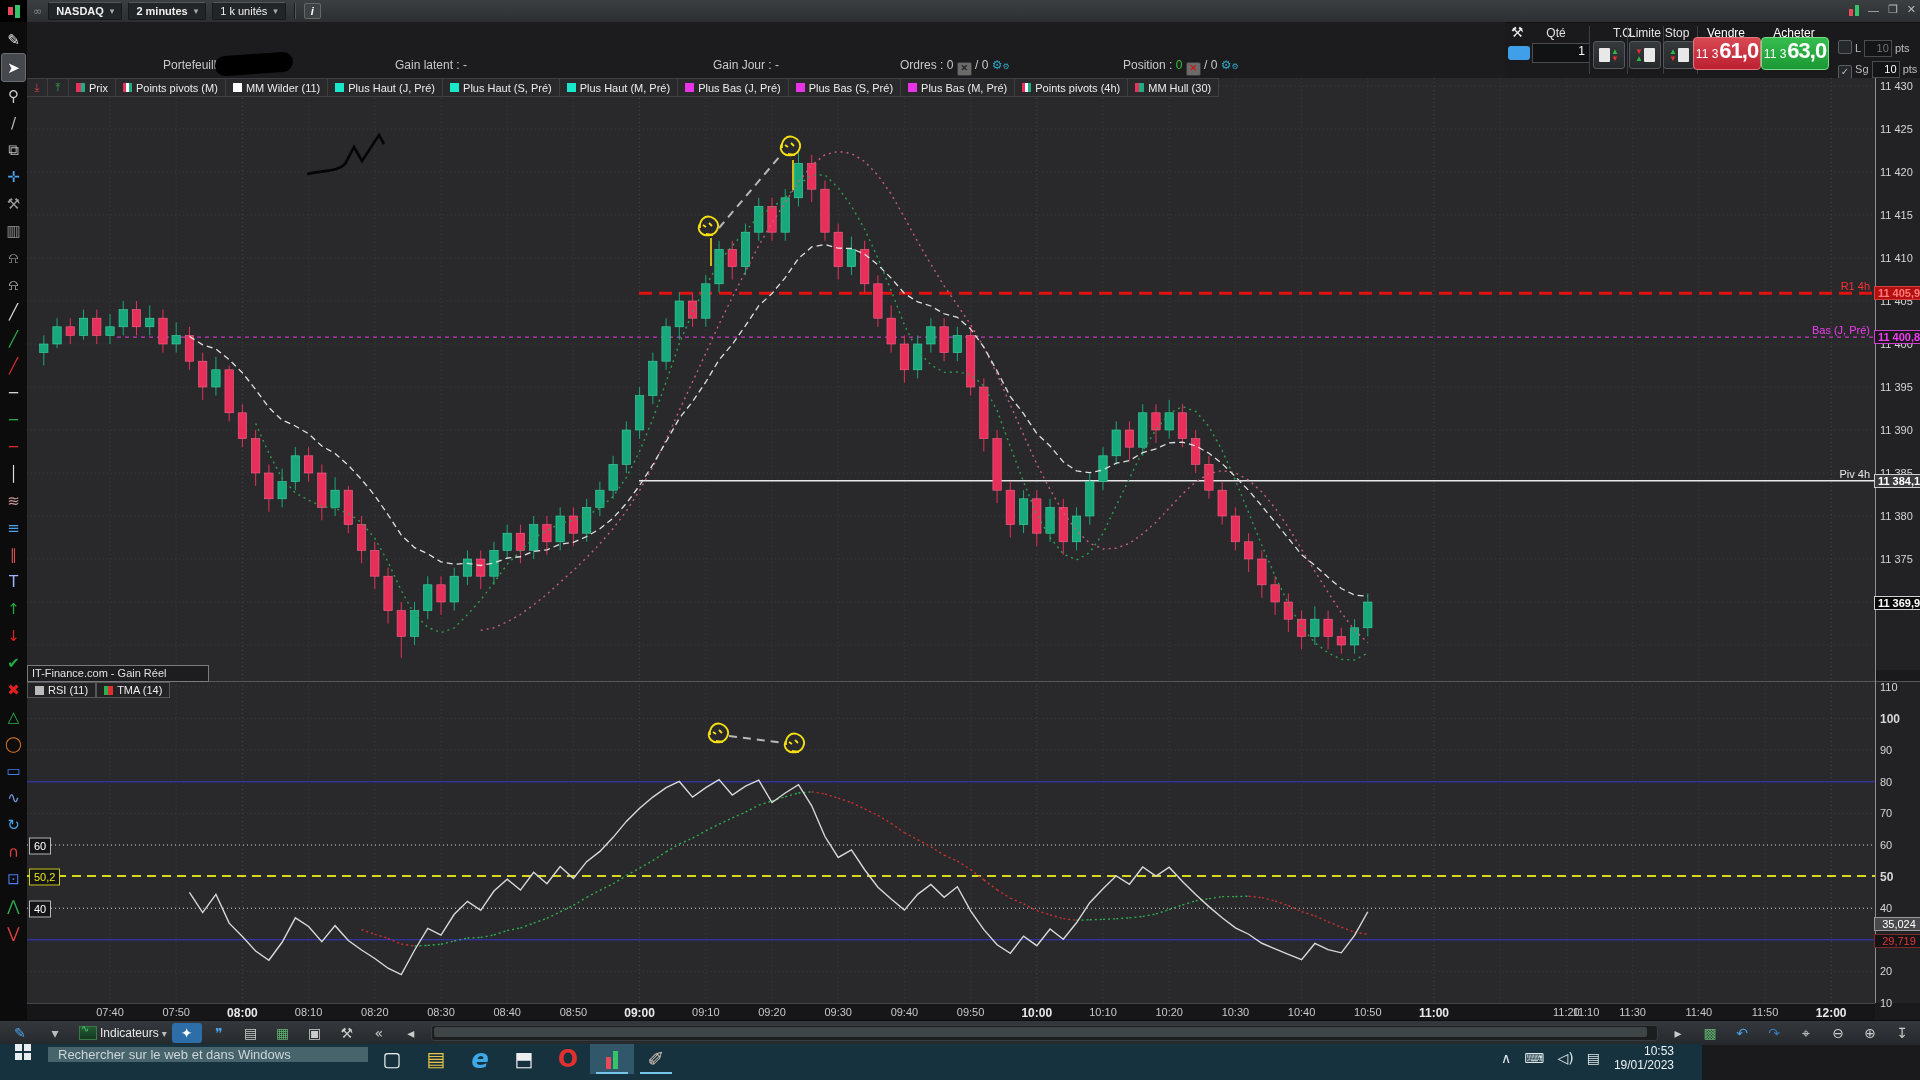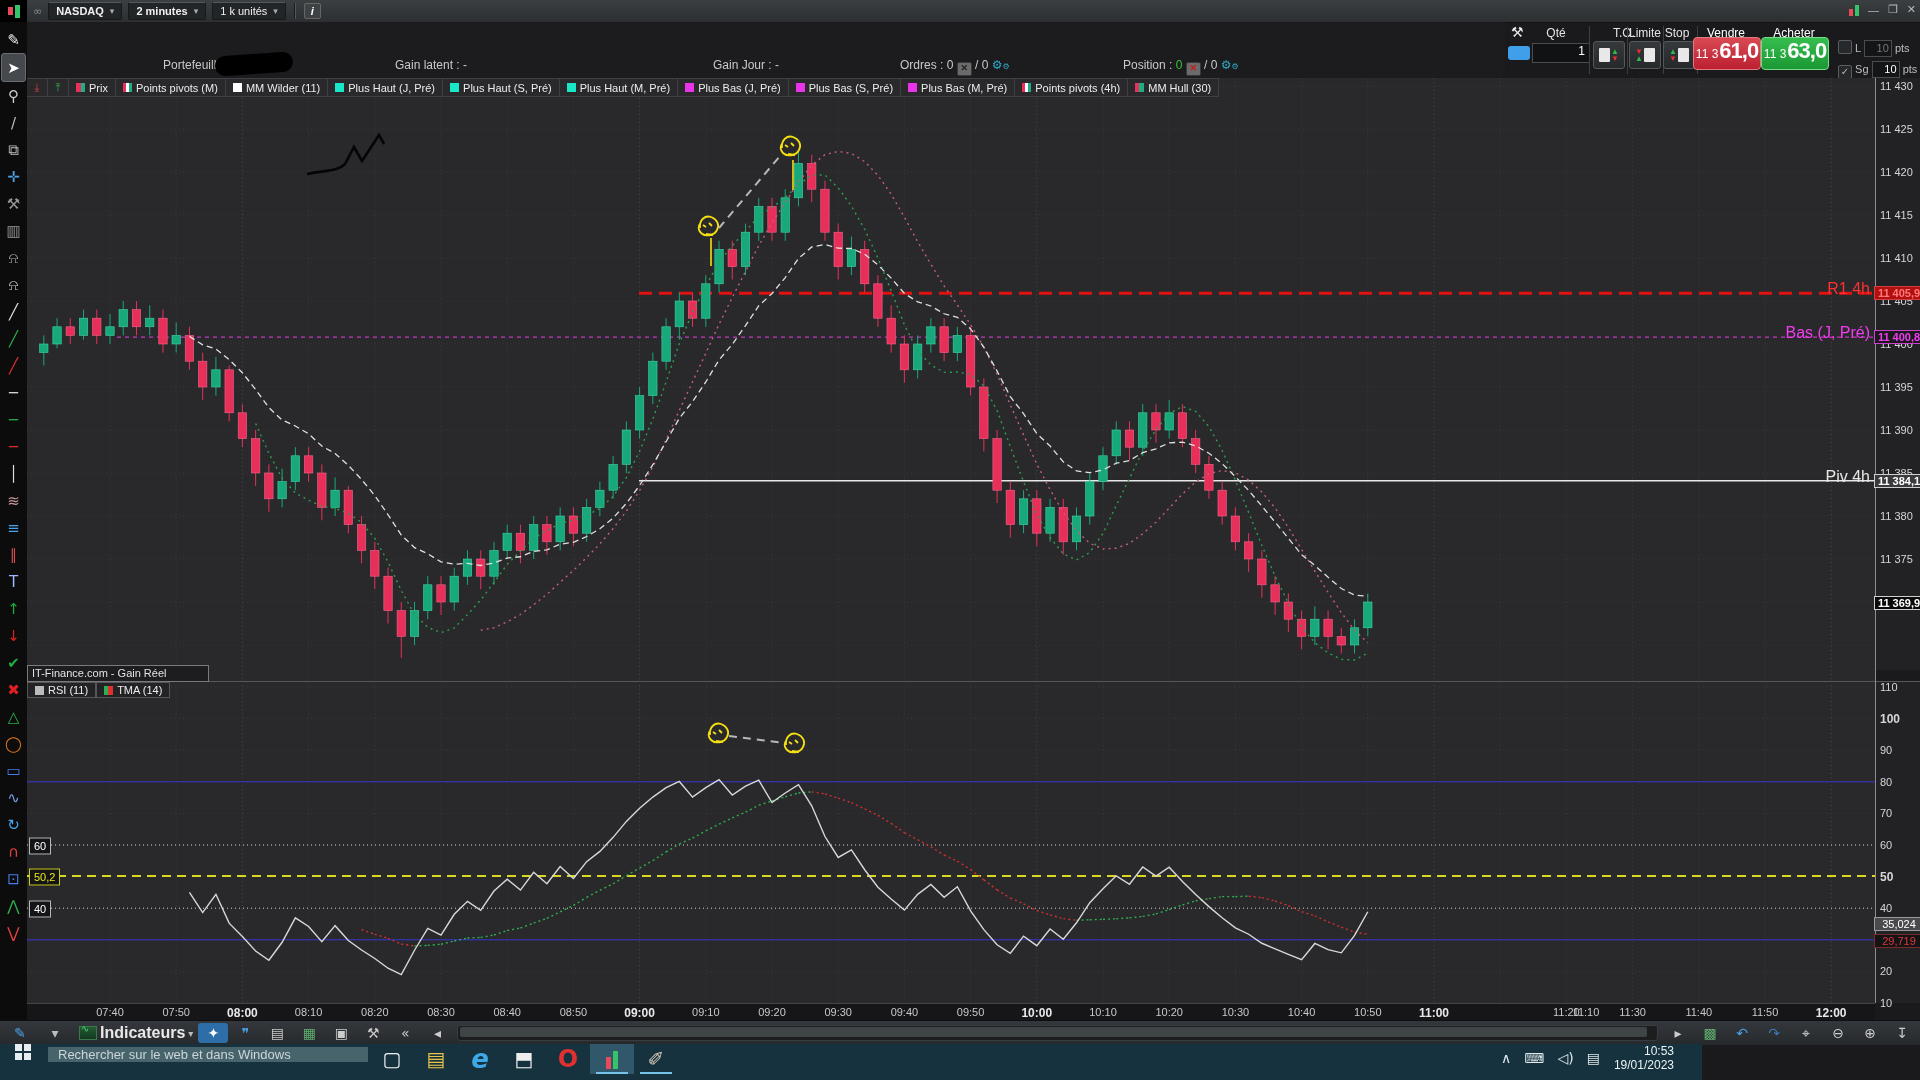--- a/index.html
+++ b/index.html
@@ -76,21 +76,21 @@
   .ax-lbl{position:absolute;left:4px;transform:translateY(-50%);color:#d6d6d9;font-size:11px;white-space:nowrap;}
   .ax-lbl.bold{font-weight:bold;font-size:12px;}
   .ax-tag{position:absolute;left:-2px;transform:translateY(-50%);min-width:44px;text-align:center;font-size:11px;
      font-weight:bold;border:1px solid #cfcfcf;padding:0 2px;white-space:nowrap;}
   .tag-red{background:#b40f0f;color:#ff7a7a;border-color:#d04040;}
   .tag-magenta{background:#1a1a1c;color:#f13cf1;border-color:#d040d0;}
   .tag-gray{background:#3a3a3e;color:#fff;}
   .tag-black{background:#0a0a0a;color:#fff;}
   .tag-gray2{background:#4a4a4e;color:#fff;border-color:#9a9a9a;font-weight:normal;}
   .tag-redtext{background:#141416;color:#e03838;border-color:#7a2a2a;font-weight:normal;}
-  .lvl-lbl{position:absolute;font-size:16px;white-space:nowrap;}
+  .lvl-lbl{position:absolute;font-size:11px;white-space:nowrap;}
 
   #source-bar{left:27px;top:665px;width:176px;height:15px;border:1px solid #7a7a7e;background:#1d1d1f;
      color:#e2e2e2;font-size:11px;line-height:15px;padding-left:4px;}
   #rsi-legend{left:27px;top:682px;height:16px;display:flex;}
   #rsi-left-tags .ltag{position:absolute;left:2px;border:1px solid #b8b8b8;background:#141416;color:#fff;
      padding:0 4px;font-size:11px;line-height:15px;transform:translateY(-50%);}
   #rsi-left-tags .ltag.yellow{color:#e8e81a;border-color:#caca20;}
 
   
   #time-axis{left:27px;top:1003px;width:1848px;height:17px;background:#161618;border-top:1px solid #444;}
@@ -98,21 +98,21 @@
   .t-lbl.bold{font-weight:bold;font-size:12px;color:#e8e8ea;}
 
   
   #bottom-toolbar{left:0;top:1020px;width:1920px;height:24px;background:linear-gradient(#34383c,#26292c);
     border-top:1px solid #0e0e10;display:flex;align-items:center;}
   .btool{height:20px;min-width:24px;display:flex;align-items:center;justify-content:center;margin:0 1px;
      border-radius:3px;font-size:14px;color:#d8d8d8;padding:0 3px;gap:3px;}
   .btool.blue{background:#2d6da8;}
   #bscroll{flex:1;height:14px;margin:0 4px;background:#1b1d1f;border:1px solid #3a3d40;border-radius:3px;position:relative;}
   #bscroll-thumb{position:absolute;left:2px;top:1px;height:10px;width:99%;background:#3f4447;border-radius:2px;}
-  #indicateurs-btn{color:#e8e8e8;font-size:16px;font-weight:bold;}
+  #indicateurs-btn{color:#e8e8e8;font-size:12px;}
   .mini-chart{width:16px;height:12px;background:linear-gradient(#225c33,#14381f);border:1px solid #3a7a4a;position:relative;}
   .mini-chart::after{content:"∿";position:absolute;left:1px;top:-4px;color:#4fd07a;font-size:10px;}
 
   
   #taskbar{left:0;top:1044px;width:1702px;height:36px;background:#16323e;display:flex;align-items:flex-start;}
   #start-btn{width:46px;display:flex;align-items:center;justify-content:center;}
   .winlogo{display:grid;grid-template-columns:7px 7px;grid-template-rows:7px 7px;gap:2px;}
   .winlogo i{background:#e8eef0;}
   #search-box{width:310px;margin:3px 2px;background:#47636b;display:flex;align-items:center;
      color:#ccd6d9;font-size:13px;padding-left:10px;gap:8px;}

